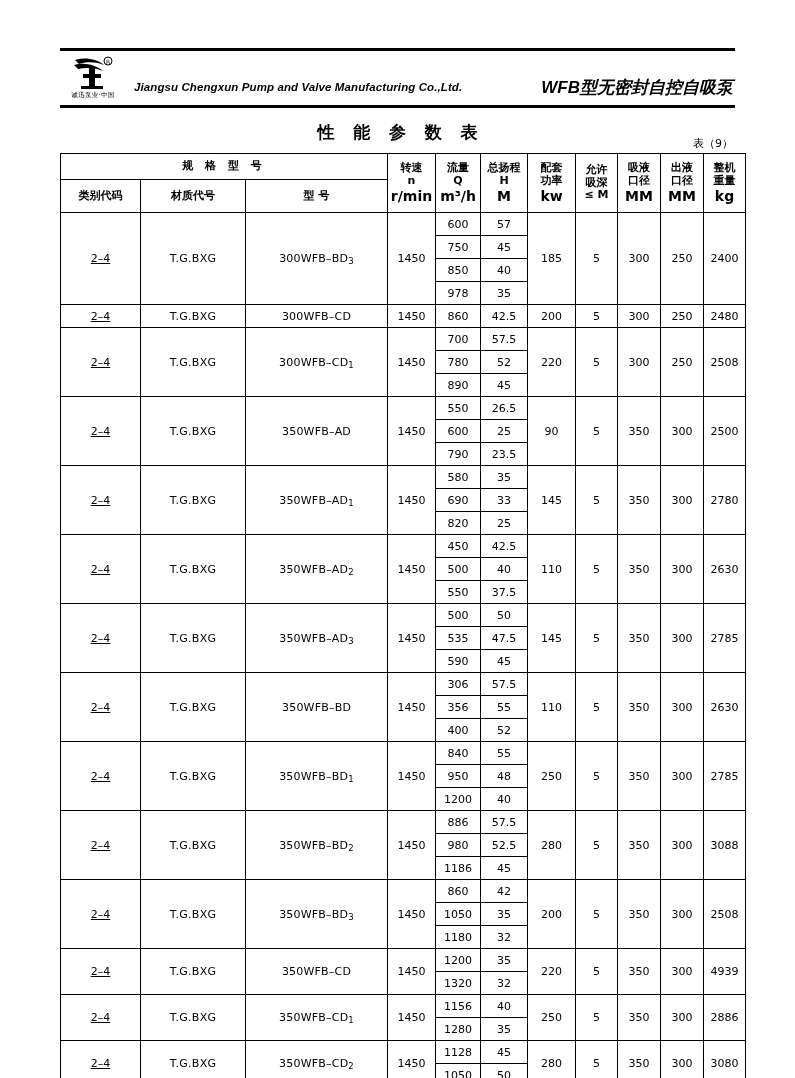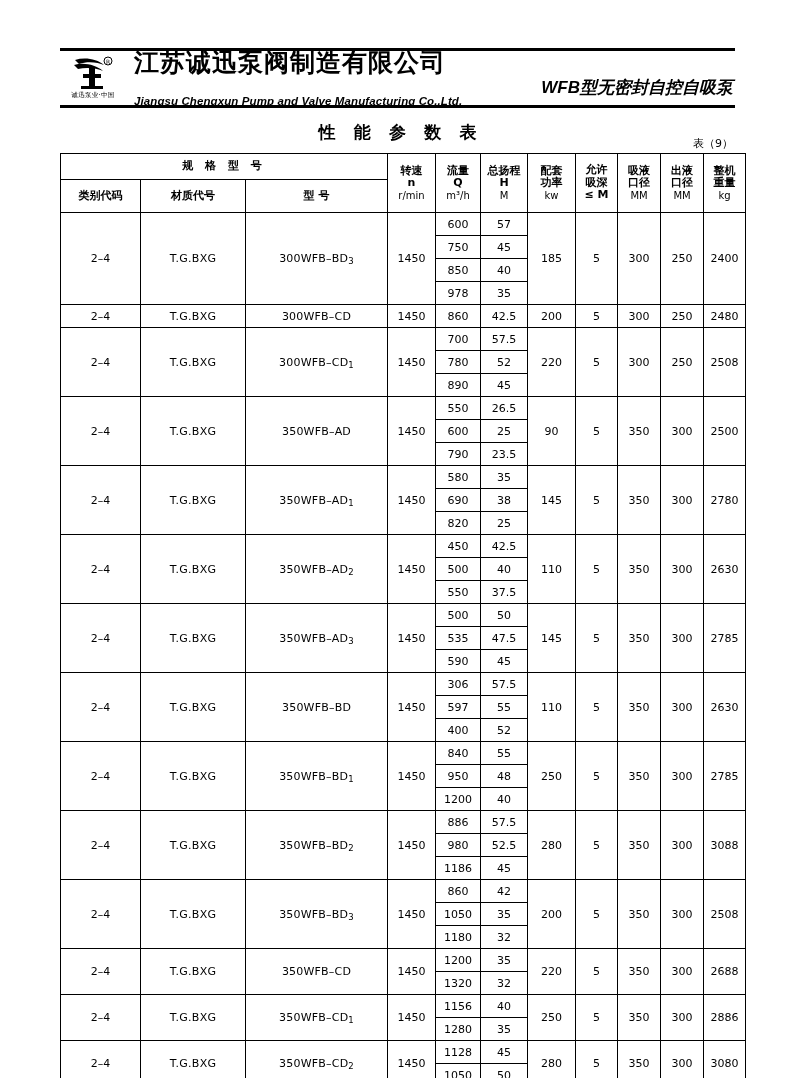--- a/index.html
+++ b/index.html
@@ -95,21 +95,21 @@
   }
 
   
   .title-row {
     margin: 13px 60px 0 60px;
     position: relative;
     height: 24px;
   }
   .doc-title {
     text-align: center;
-    font-family: Liberation Serif, serif;
+    font-family: Liberation Sans, sans-serif;
     font-size: 17px;
     font-weight: bold;
     letter-spacing: 7px;
     padding-left: 7px;
   }
   .table-no {
     position: absolute;
     right: 2px;
     bottom: -6px;
     font-size: 11px;
@@ -136,23 +136,23 @@
     line-height: 1.15;
     text-align: center;
   }
   .outer-l { border-left-width: 2px; }
   .outer-r { border-right-width: 2px; }
   .outer-t { border-top-width: 2px; }
   .outer-b { border-bottom-width: 2px; }
 
   .hdr-main { height: 25px; font-size: 12px; letter-spacing: 4px; }
   .hdr-sub  { height: 32px; }
-  .hdr-unit { font-size: 10px; font-weight: normal; }
-
-  .cell-cat { font-size: 11.5px; }
+  .hdr-unit { font-size: 14px; font-weight: bold; }
+
+  .cell-cat { font-size: 11.5px; text-decoration: underline; }
   .cell-mat { font-size: 11.5px; letter-spacing: 0.3px; }
   .cell-model { font-size: 12px; letter-spacing: 0.2px; margin-top: 24px; }
   .cell-num { font-size: 11px; }
   .sub { font-size: 8.5px; vertical-align: baseline; position: relative; top: 2px; }
 
   .row-h { height: 23px; }
 </style>
 </head>
 <body>
 
@@ -171,21 +171,20 @@
             <path d="M10 30 L32 30 L32 33 L10 33 Z" fill="#000"></path>
             <path d="M12 18 L18 18 L18 22 L12 22 Z" fill="#000"></path>
             <path d="M24 18 L30 18 L30 22 L24 22 Z" fill="#000"></path>
             <circle cx="37" cy="5" r="4" fill="none" stroke="#000" stroke-width="1"></circle>
             <text x="37" y="8" font-size="6" text-anchor="middle" fill="#000" font-family="DejaVu Sans">R</text>
           </svg>
         </div>
         <div class="logo-caption">诚迅泵业·中国</div>
       </div>
       <div class="company-block">
-        <div class="company-cn">江苏诚迅泵阀制造有限公司</div>
         <div class="company-en">Jiangsu Chengxun Pump and Valve Manufacturing Co.,Ltd.</div>
       </div>
       <div class="header-right">WFB型无密封自控自吸泵</div>
     </div>
   </div>
 
   <div class="title-row">
     <div class="doc-title">性 能 参 数 表</div>
     <div class="table-no">表（9）</div>
   </div>
@@ -343,21 +342,21 @@
           <td class="cell-num">580</td>
           <td class="cell-num">35</td>
           <td class="cell-num" rowspan="3">145</td>
           <td class="cell-num" rowspan="3">5</td>
           <td class="cell-num" rowspan="3">350</td>
           <td class="cell-num" rowspan="3">300</td>
           <td class="cell-num outer-r" rowspan="3">2780</td>
         </tr>
         <tr class="row-h">
           <td class="cell-num">690</td>
-          <td class="cell-num">38</td>
+          <td class="cell-num">33</td>
         </tr>
         <tr class="row-h">
           <td class="cell-num">820</td>
           <td class="cell-num">25</td>
         </tr>
         <tr class="row-h">
           <td class="cell-cat outer-l" rowspan="3">2–4</td>
           <td class="cell-mat" rowspan="3">T.G.BXG</td>
           <td class="cell-model" rowspan="3">350WFB–AD<span class="sub">2</span></td>
           <td class="cell-num" rowspan="3">1450</td>
@@ -405,21 +404,21 @@
           <td class="cell-num" rowspan="3">1450</td>
           <td class="cell-num">306</td>
           <td class="cell-num">57.5</td>
           <td class="cell-num" rowspan="3">110</td>
           <td class="cell-num" rowspan="3">5</td>
           <td class="cell-num" rowspan="3">350</td>
           <td class="cell-num" rowspan="3">300</td>
           <td class="cell-num outer-r" rowspan="3">2630</td>
         </tr>
         <tr class="row-h">
-          <td class="cell-num">597</td>
+          <td class="cell-num">356</td>
           <td class="cell-num">55</td>
         </tr>
         <tr class="row-h">
           <td class="cell-num">400</td>
           <td class="cell-num">52</td>
         </tr>
         <tr class="row-h">
           <td class="cell-cat outer-l" rowspan="3">2–4</td>
           <td class="cell-mat" rowspan="3">T.G.BXG</td>
           <td class="cell-model" rowspan="3">350WFB–BD<span class="sub">1</span></td>
@@ -486,21 +485,21 @@
           <td class="cell-cat outer-l" rowspan="2">2–4</td>
           <td class="cell-mat" rowspan="2">T.G.BXG</td>
           <td class="cell-model" rowspan="2">350WFB–CD</td>
           <td class="cell-num" rowspan="2">1450</td>
           <td class="cell-num">1200</td>
           <td class="cell-num">35</td>
           <td class="cell-num" rowspan="2">220</td>
           <td class="cell-num" rowspan="2">5</td>
           <td class="cell-num" rowspan="2">350</td>
           <td class="cell-num" rowspan="2">300</td>
-          <td class="cell-num outer-r" rowspan="2">2688</td>
+          <td class="cell-num outer-r" rowspan="2">4939</td>
         </tr>
         <tr class="row-h">
           <td class="cell-num">1320</td>
           <td class="cell-num">32</td>
         </tr>
         <tr class="row-h">
           <td class="cell-cat outer-l" rowspan="2">2–4</td>
           <td class="cell-mat" rowspan="2">T.G.BXG</td>
           <td class="cell-model" rowspan="2">350WFB–CD<span class="sub">1</span></td>
           <td class="cell-num" rowspan="2">1450</td>

